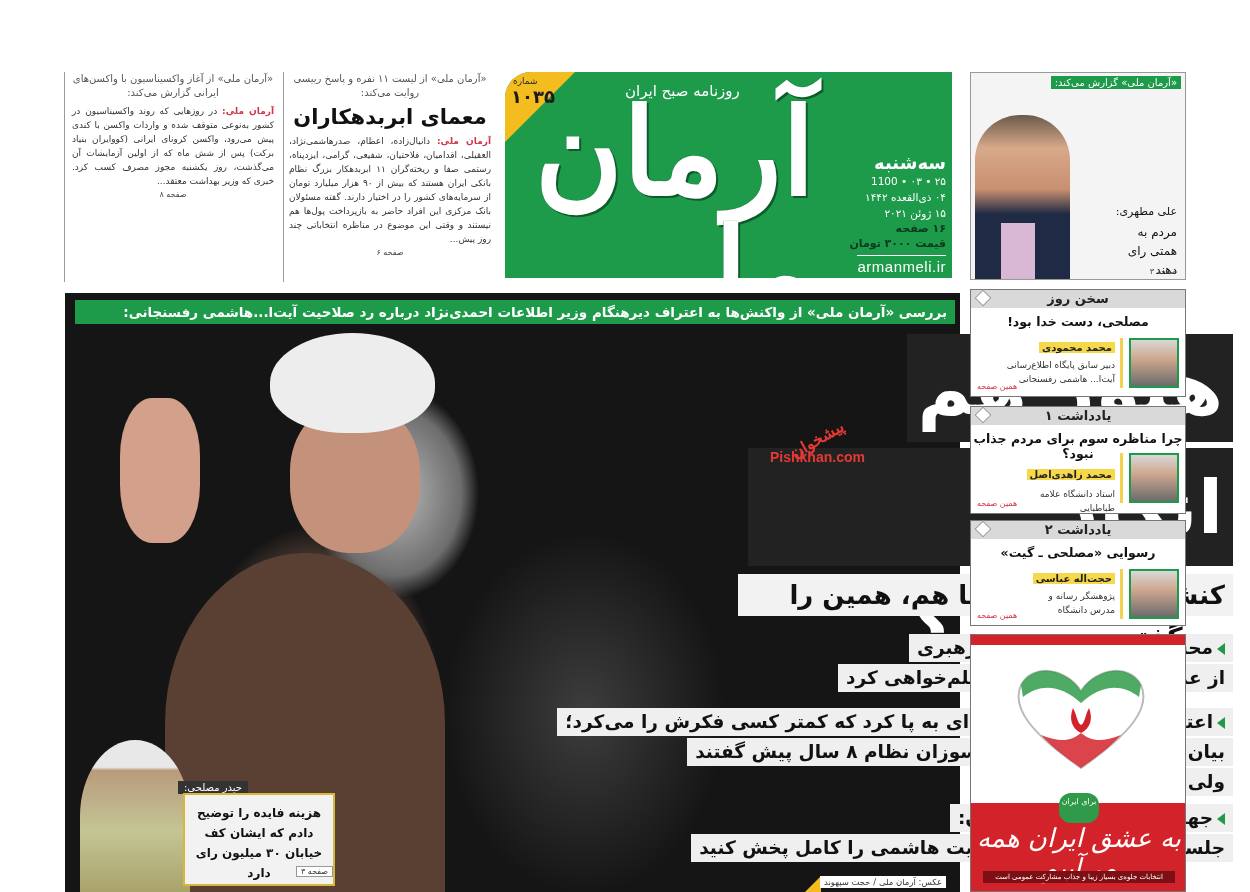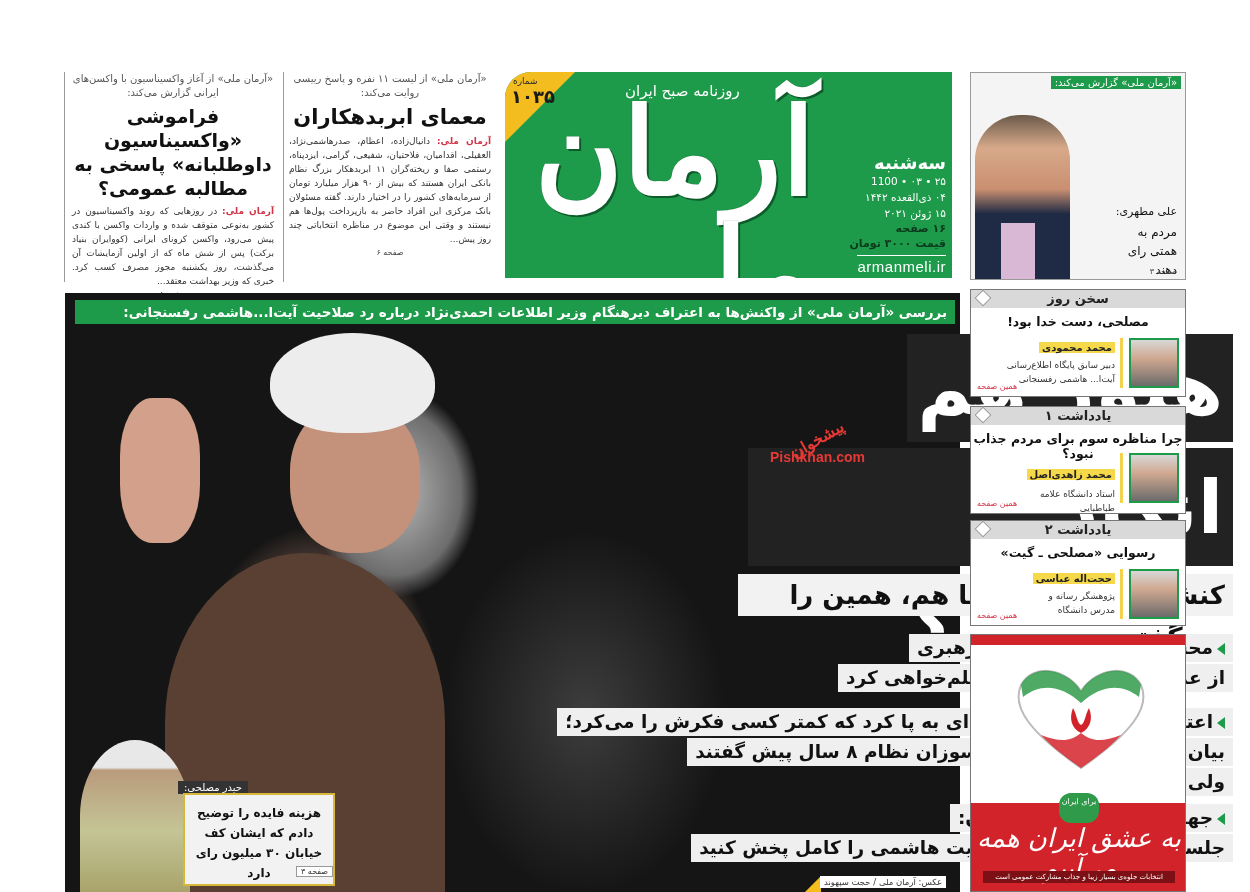--- a/index.html
+++ b/index.html
@@ -153,21 +153,20 @@
   <div class="t-body">
     <span class="src">آرمان ملی:</span>
     <span>دانیال‌زاده، اعظام، صدرهاشمی‌نژاد، العقیلی، اقدامیان، فلاحتیان، شفیعی، گرامی، ایزدپناه، رستمی صفا و ریخته‌گران ۱۱ ابربدهکار بزرگ نظام بانکی ایران هستند که بیش از ۹۰ هزار میلیارد تومان از سرمایه‌های کشور را در اختیار دارند. گفته مسئولان بانک مرکزی این افراد حاضر به بازپرداخت پول‌ها هم نیستند و وقتی این موضوع در مناظره انتخاباتی چند روز پیش...</span>
   </div>
   <div class="t-page">صفحه ۶</div>
 </div>
 
 <div class="abs teaser" style="left:68px;">
   <div class="abs rule" style="right:auto; left:-4px;"></div>
   <div class="t-kicker">«آرمان ملی» از آغاز واکسیناسیون با واکسن‌های ایرانی گزارش می‌کند:</div>
-  <div class="t-title" style="font-size:19px; line-height:24px;">فراموشی «واکسیناسیون داوطلبانه» پاسخی به مطالبه عمومی؟</div>
   <div class="t-body">
     <span class="src">آرمان ملی:</span>
     <span>در روزهایی که روند واکسیناسیون در کشور به‌نوعی متوقف شده و واردات واکسن با کندی پیش می‌رود، واکسن کرونای ایرانی (کوو‌ایران بنیاد برکت) پس از شش ماه که از اولین آزمایشات آن می‌گذشت، روز یکشنبه مجوز مصرف کسب کرد. خبری که وزیر بهداشت معتقد...</span>
   </div>
   <div class="t-page">صفحه ۸</div>
 </div>
 
 <div class="abs main-photo">
   <div class="abs robe"></div>
   <div class="abs face"></div>

